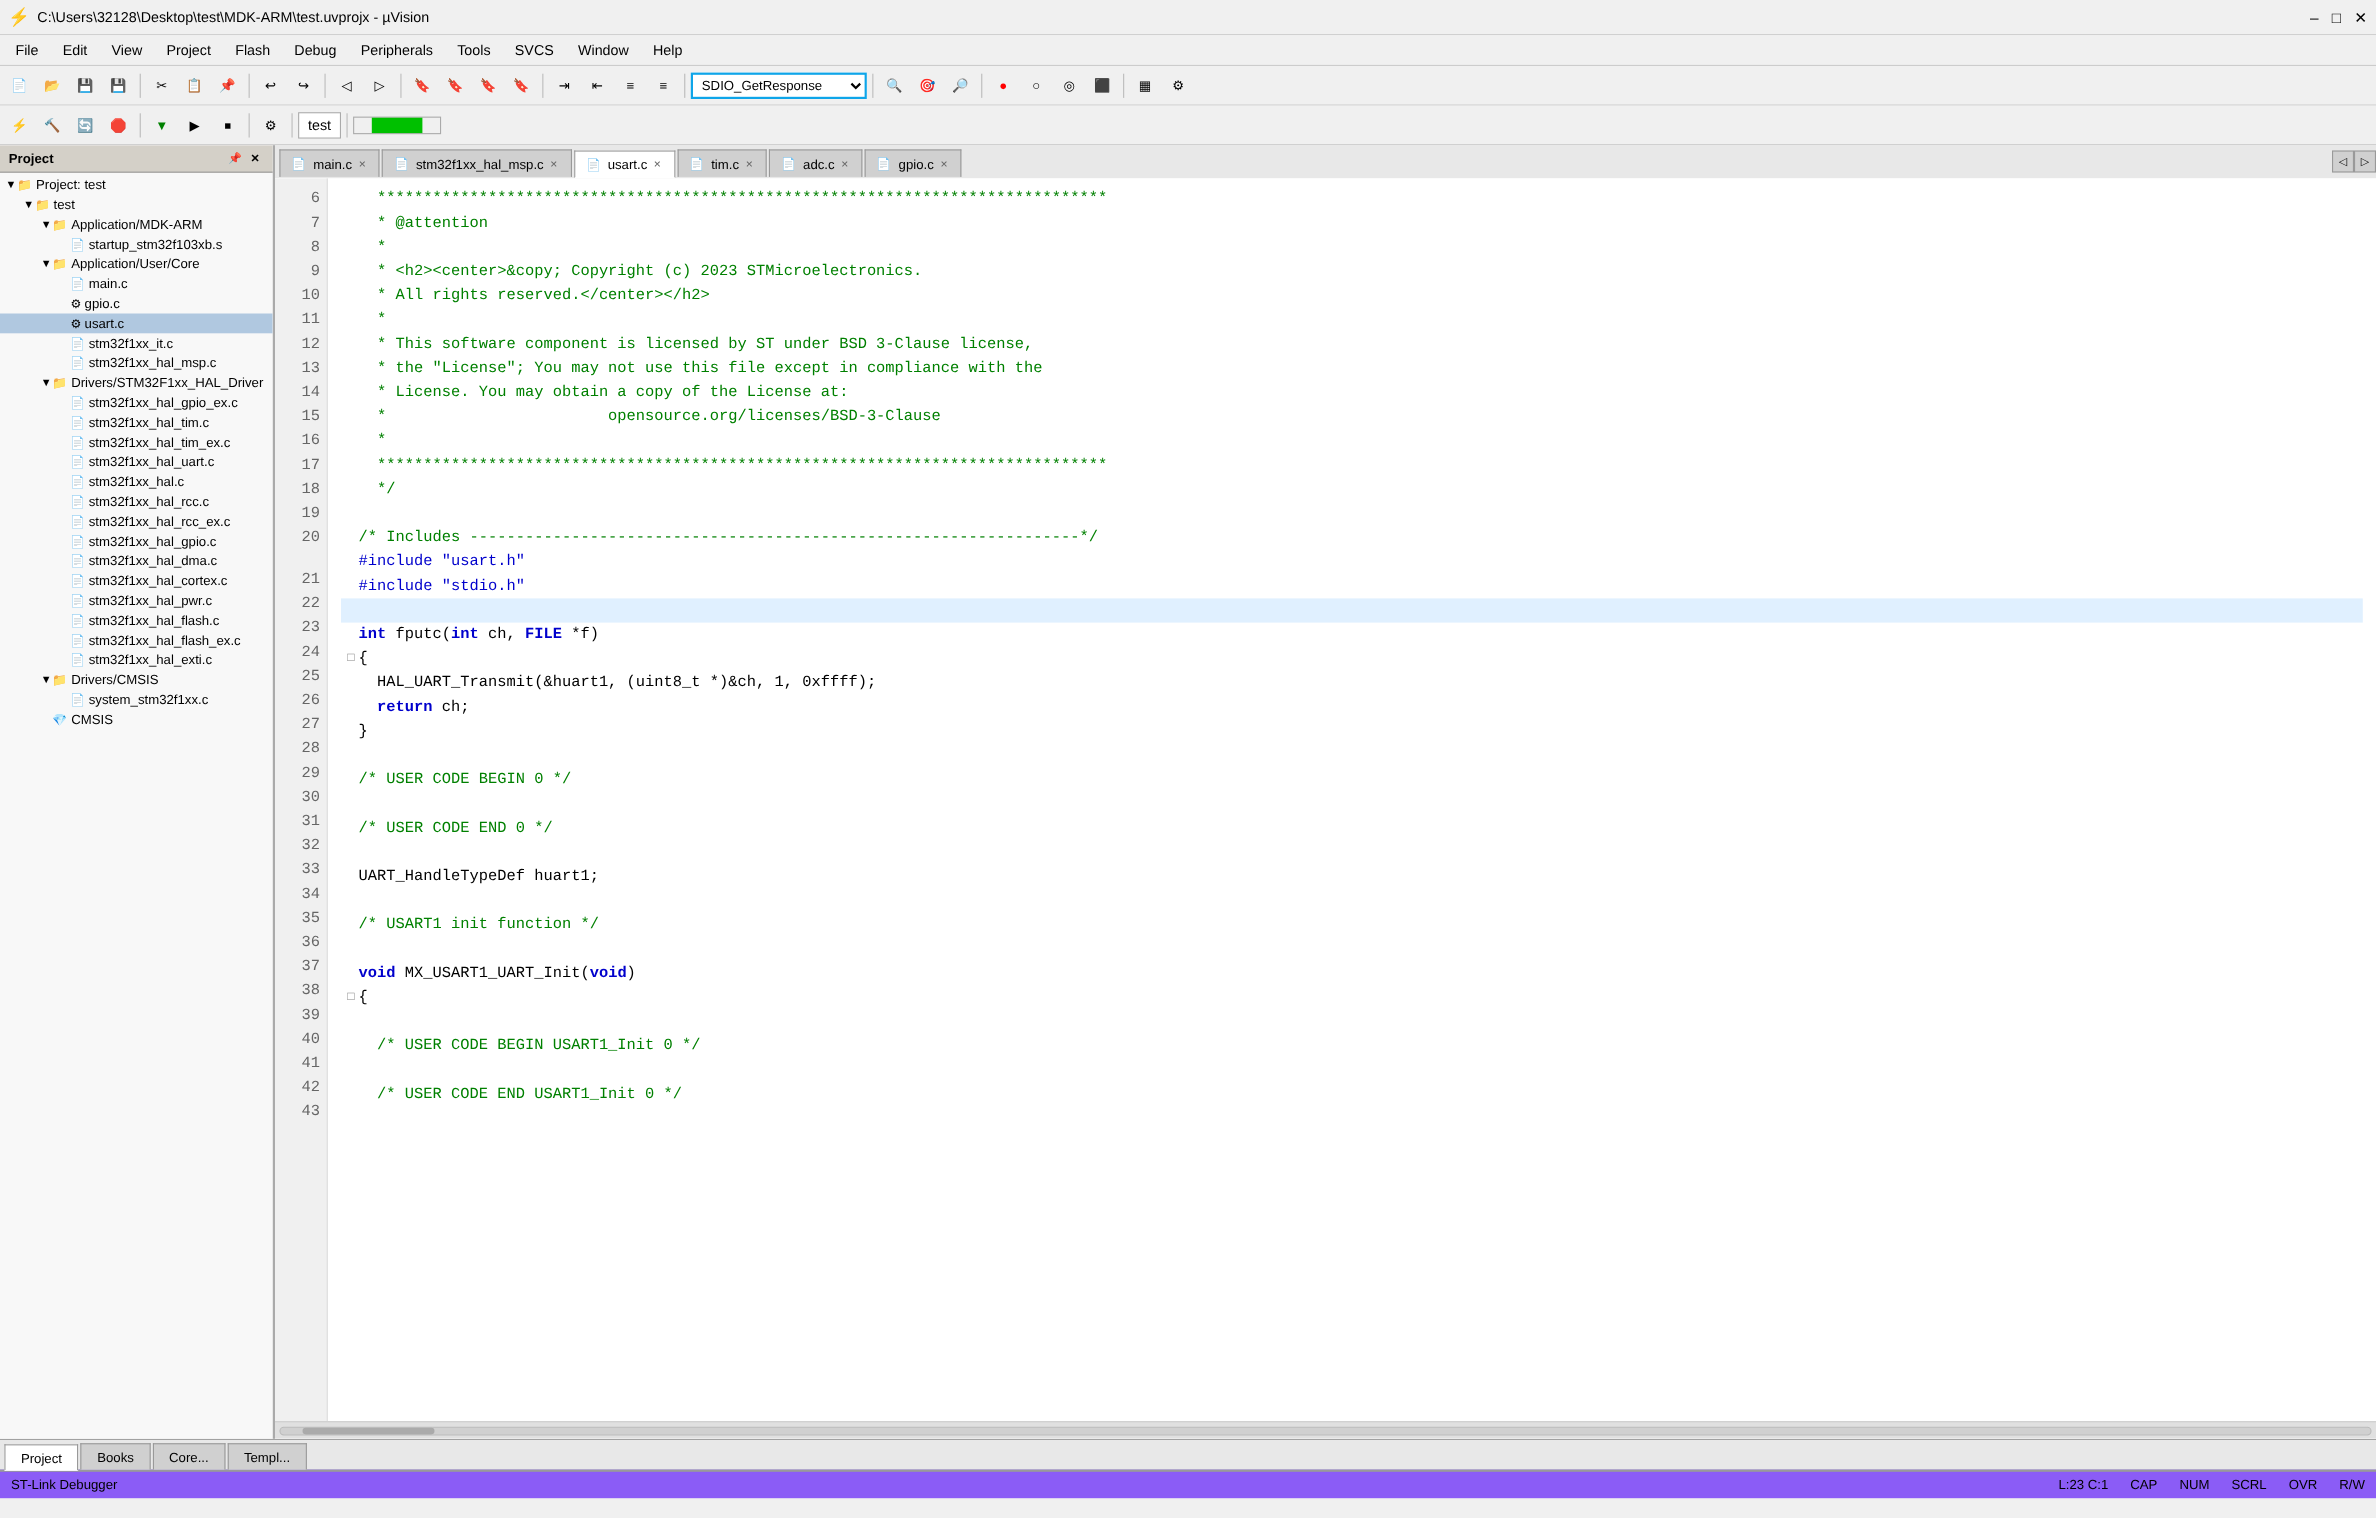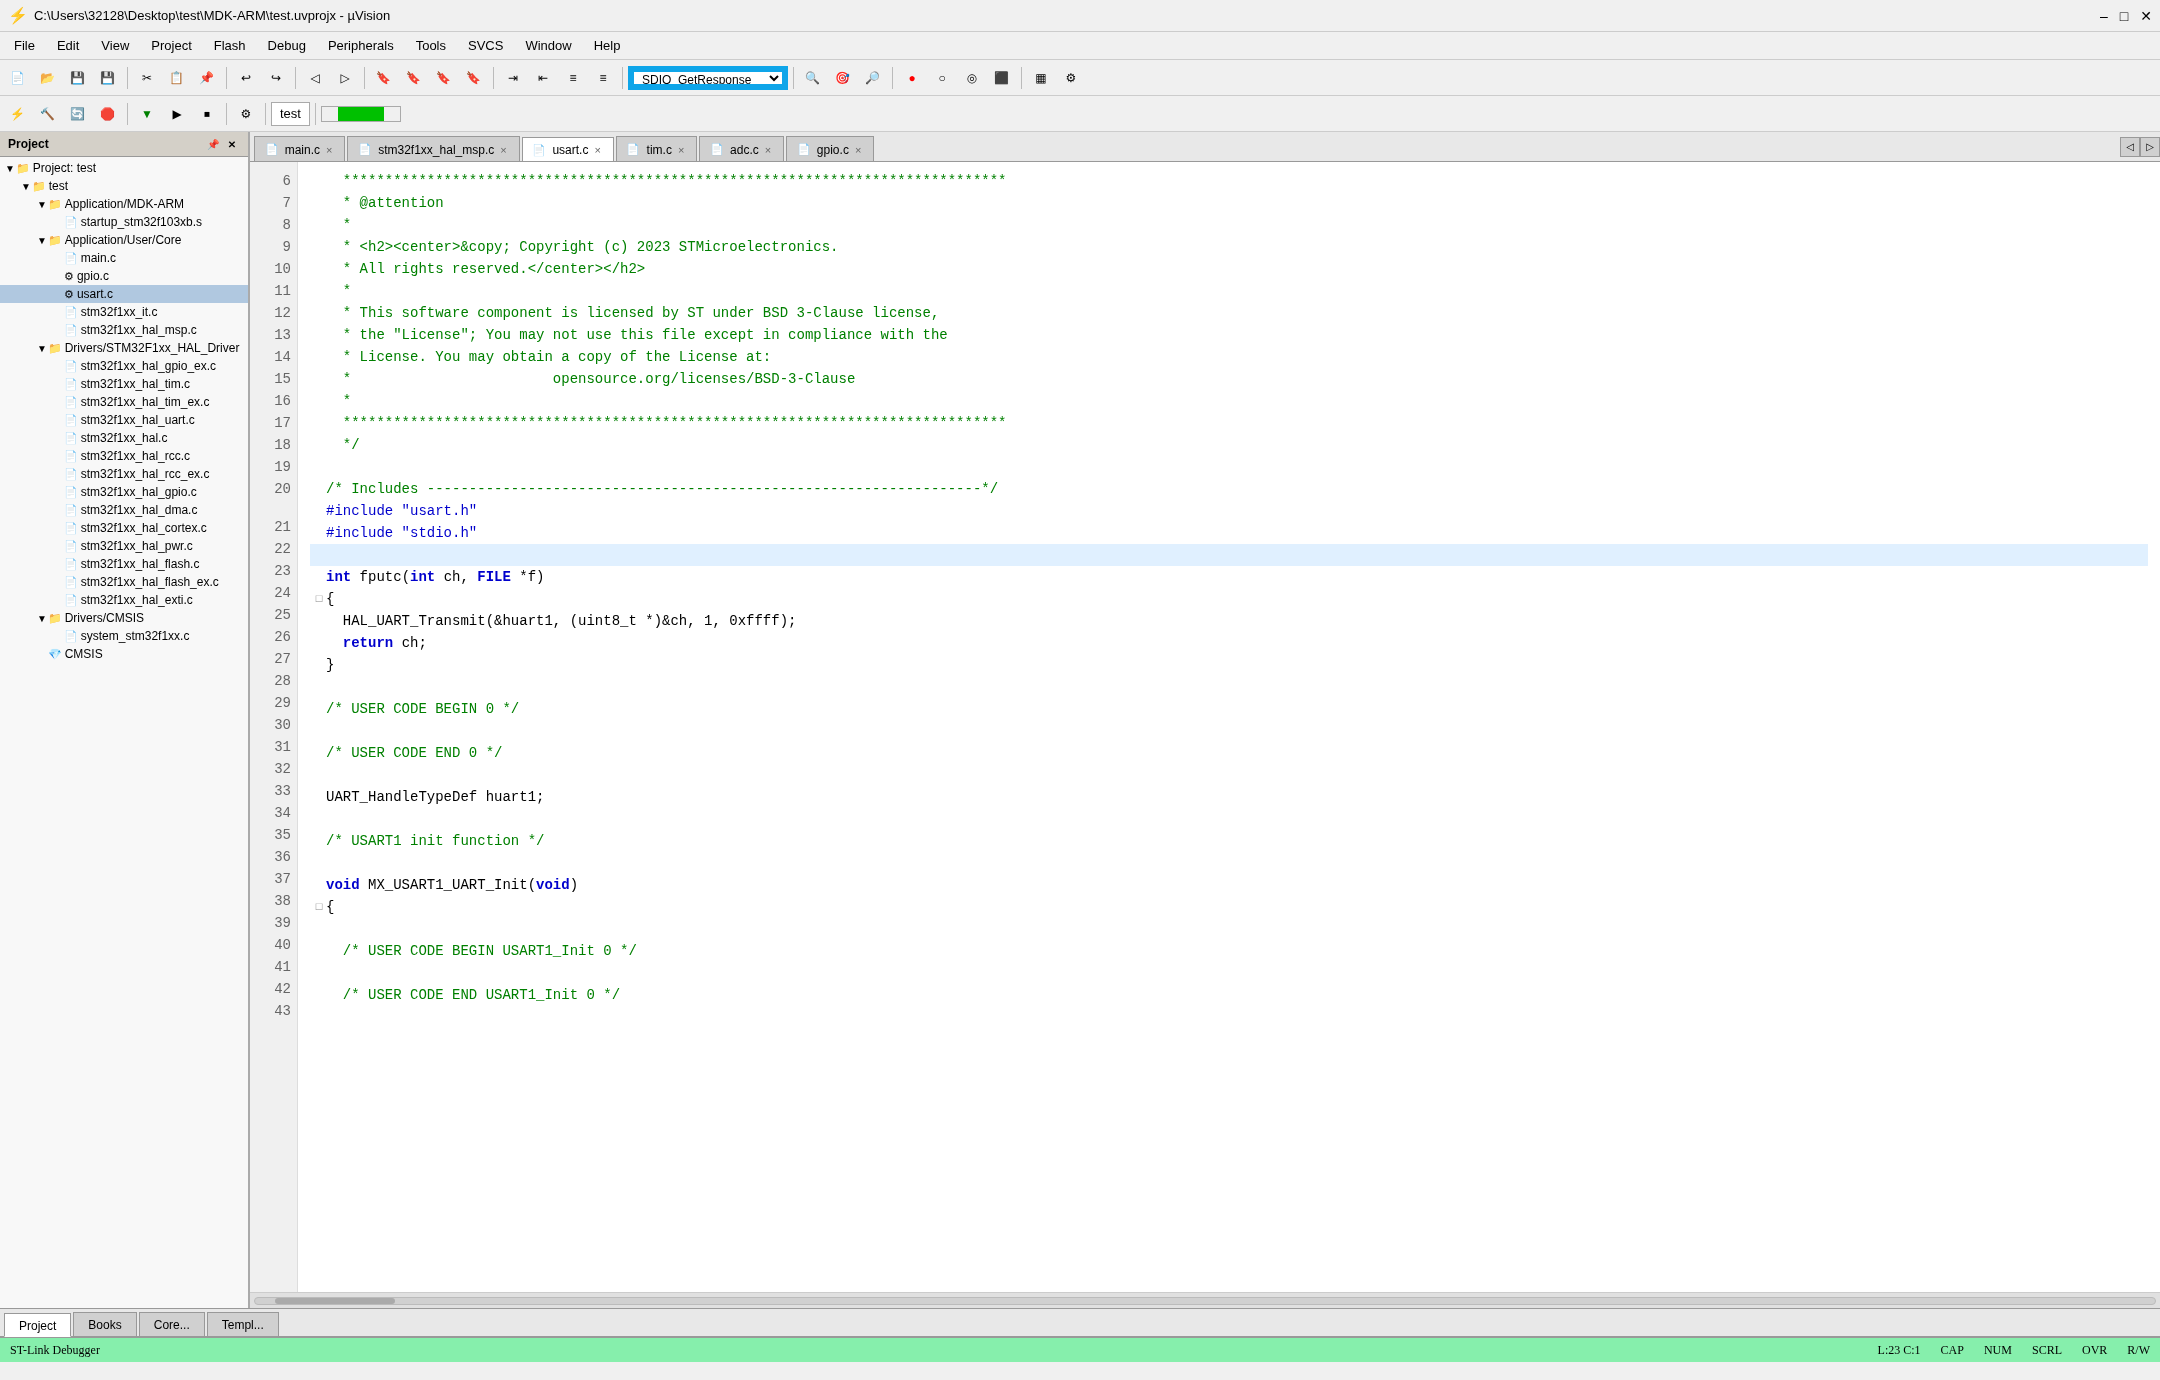--- a/index.html
+++ b/index.html
@@ -67,21 +67,21 @@
     .toolbar-sep {
       width: 1px;
       height: 22px;
       background: #bbb;
       margin: 0 3px;
     }
     .toolbar-select {
       height: 24px;
       font-size: 12px;
       font-family: Arial;
-      border: 6px solid #0ea5e9;
+      border: 2px solid #0ea5e9;
       background: white;
       padding: 0 4px;
       min-width: 160px;
     }
     
     #main-layout {
       display: flex;
       height: calc(1380px - 32px - 28px - 36px - 36px - 30px - 28px);
     }
     
@@ -229,26 +229,26 @@
       align-items: center;
     }
     .bottom-tab.active {
       background: #fff;
       border-bottom: 1px solid #fff;
       margin-bottom: -1px;
     }
     
     #status-bar {
       height: 26px;
-      background: #86efac;
+      background: #8b5cf6;
       border-top: 2px solid #999;
       display: flex;
       align-items: center;
       padding: 0 10px;
-      font-family: Liberation Serif, serif;
+      font-family: Liberation Sans, sans-serif;
       font-size: 12px;
       gap: 20px;
       justify-content: space-between;
     }
     .status-left { display: flex; gap: 20px; align-items: center; }
     .status-right { display: flex; gap: 20px; align-items: center; }
     
     #h-scrollbar {
       height: 16px;
       background: #e0e0e0;

